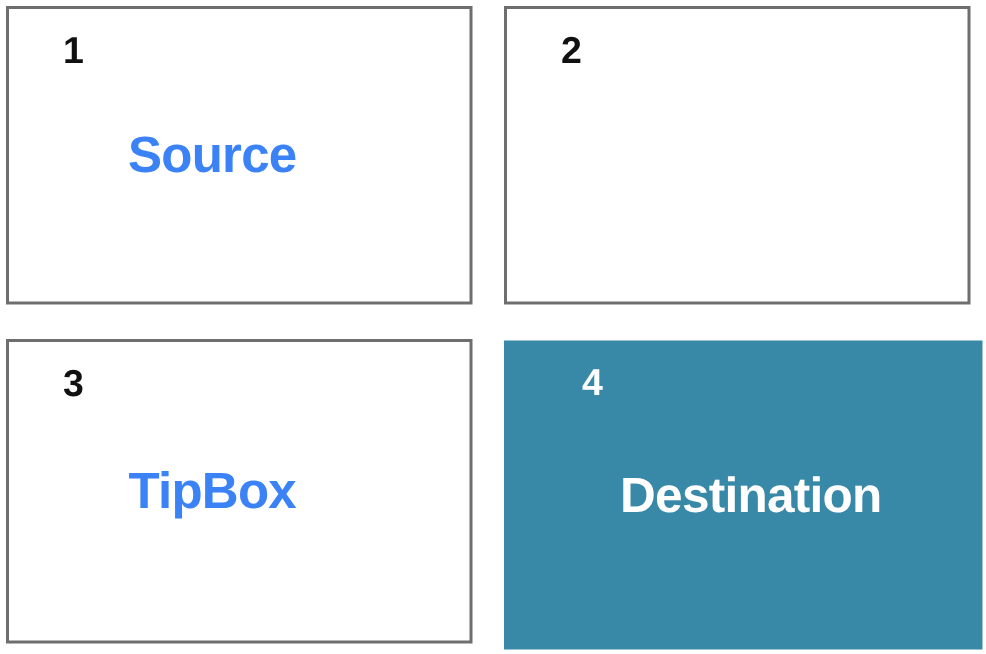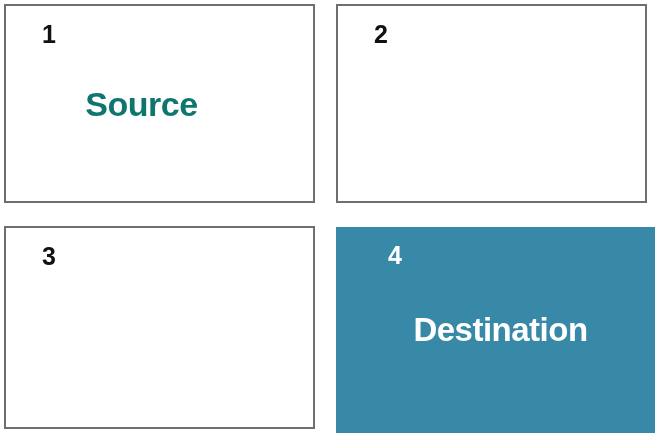--- a/index.html
+++ b/index.html
@@ -58,21 +58,21 @@
 
   .panel-label {
     position: absolute;
     left: 0;
     right: 0;
     top: 50%;
     transform: translateY(-50%);
     text-align: center;
     font-size: 34px;
     font-weight: bold;
-    color: #0f766e;
+    color: #3b82f6;
     letter-spacing: -0.5px;
     padding-right: 36px;
     box-sizing: border-box;
   }
   .panel.highlight .panel-label {
     color: #ffffff;
     padding-right: 22px;
     font-size: 33px;
     padding-left: 32px;
   }
@@ -86,20 +86,21 @@
     <span class="panel-index">1</span>
     <span class="panel-label">Source</span>
   </div>
 
   <div class="panel panel-2">
     <span class="panel-index">2</span>
   </div>
 
   <div class="panel panel-3">
     <span class="panel-index">3</span>
+    <span class="panel-label">TipBox</span>
   </div>
 
   <div class="panel panel-4 highlight">
     <span class="panel-index">4</span>
     <span class="panel-label">Destination</span>
   </div>
 
 </div>
 
 </body></html>

